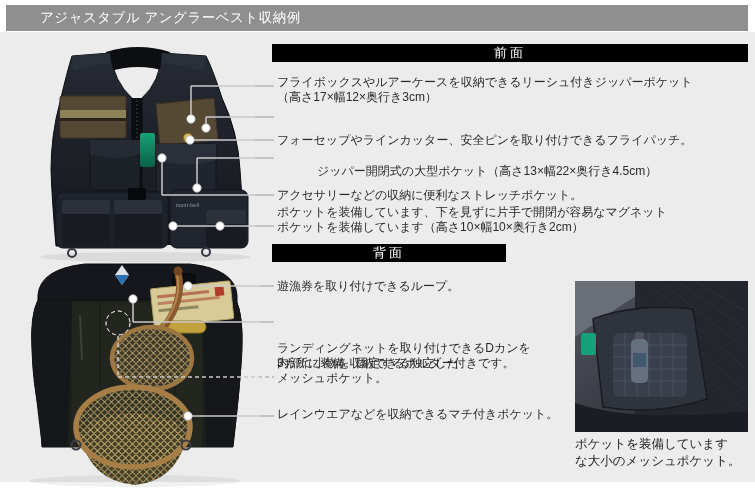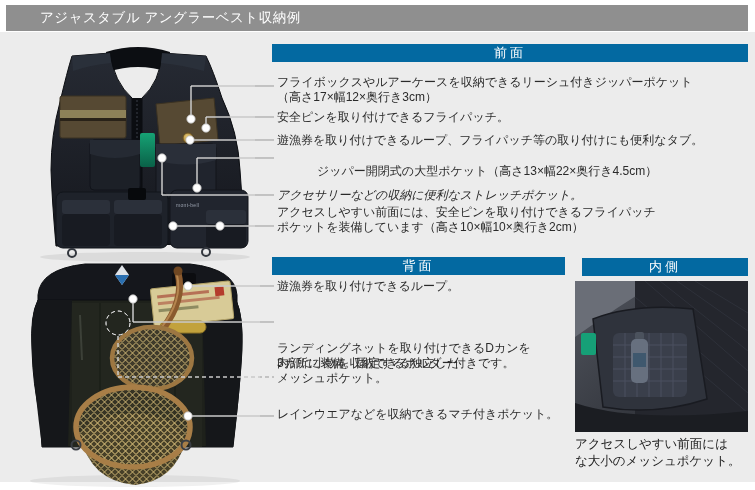--- a/index.html
+++ b/index.html
@@ -9,31 +9,31 @@
   }
   .body-bg{position:absolute;left:0;top:32px;width:755px;height:450px;background:#ececec;}
   .title-bar{
     position:absolute;left:6px;top:5px;width:742px;height:26px;background:#8f8f8f;
     color:#ffffff;display:flex;align-items:center;justify-content:space-between;
     box-sizing:border-box;padding:0 10px 0 34px;
   }
   .title-bar .title{font-size:13.5px;letter-spacing:0.5px;}
   .title-bar .note{font-size:11px;color:#f4f4f4;}
   .sec-header{
-    position:absolute;height:18px;background:#0369a1;color:#ffffff;font-size:13px;
+    position:absolute;height:18px;background:#000000;color:#ffffff;font-size:13px;
     display:flex;align-items:center;justify-content:center;letter-spacing:3px;
   }
   .hdr-front{left:272px;top:44px;width:476px;}
-  .hdr-back{left:272px;top:257px;width:293px;}
+  .hdr-back{left:272px;top:244px;width:234px;}
   .hdr-inside{left:582px;top:258px;width:166px;}
   .callout{
     position:absolute;left:277px;width:475px;font-size:12px;line-height:15px;
     color:#2a2a2a;white-space:pre-line;
   }
-  .f1{top:75px;} .f2{top:110px;} .f3{top:133px;} .f4{top:164px;margin-left:40px;} .f5{top:188px;font-style:italic;} .f6{top:205px;}
+  .f1{top:75px;} .f2{top:110px;} .f3{top:133px;} .f4{top:164px;margin-left:40px;} .f5{top:188px;} .f6{top:205px;}
   .b1{top:279px;} .b2{top:309px;margin-top:32px;} .b3{top:356px;} .b4{top:407px;}
   .inside-caption{
     position:absolute;left:575px;top:436px;width:180px;font-size:12.5px;line-height:17px;
     color:#222222;white-space:pre-line;
   }
   .vest-svg{position:absolute;}
   .overlay{position:absolute;left:0;top:0;pointer-events:none;}
 </style>
 </head>
 <body>
@@ -232,33 +232,31 @@
         <circle cx="173" cy="226" r="4.2"></circle>
       <circle cx="220" cy="226" r="4.2"></circle>
         <circle cx="188" cy="286" r="4.2"></circle>
       <circle cx="133" cy="299" r="4.2"></circle>
         <circle cx="188" cy="416" r="4.2"></circle>
     </g>
   </svg>
 
   <div class="sec-header hdr-front">前面</div>
   <div class="sec-header hdr-back">背面</div>
-  <div class="sec-header hdr-inside">内側</div>
 
   <div class="callout f1">フライボックスやルアーケースを収納できるリーシュ付きジッパーポケット
 （高さ17×幅12×奥行き3cm）</div>
-  <div class="callout f2">安全ピンを取り付けできるフライパッチ。</div>
-  <div class="callout f3">遊漁券を取り付けできるループ、フライパッチ等の取り付けにも便利なタブ。</div>
+  <div class="callout f3">フォーセップやラインカッター、安全ピンを取り付けできるフライパッチ。</div>
   <div class="callout f4">ジッパー開閉式の大型ポケット（高さ13×幅22×奥行き4.5cm）</div>
   <div class="callout f5">アクセサリーなどの収納に便利なストレッチポケット。</div>
-  <div class="callout f6">アクセスしやすい前面には、安全ピンを取り付けできるフライパッチ
+  <div class="callout f6">ポケットを装備しています、下を見ずに片手で開閉が容易なマグネット
 ポケットを装備しています（高さ10×幅10×奥行き2cm）</div>
 
   <div class="callout b1">遊漁券を取り付けできるループ。</div>
   <div class="callout b2">ランディングネットを取り付けできるDカンを
 3カ所に装備。固定するホルダー付きです。</div>
   <div class="callout b3">内部に小物を収納できる独立した
 メッシュポケット。</div>
   <div class="callout b4">レインウエアなどを収納できるマチ付きポケット。</div>
 
-  <div class="inside-caption">アクセスしやすい前面には
+  <div class="inside-caption">ポケットを装備しています
 な大小のメッシュポケット。</div>
 </div>
 
 </body></html>

